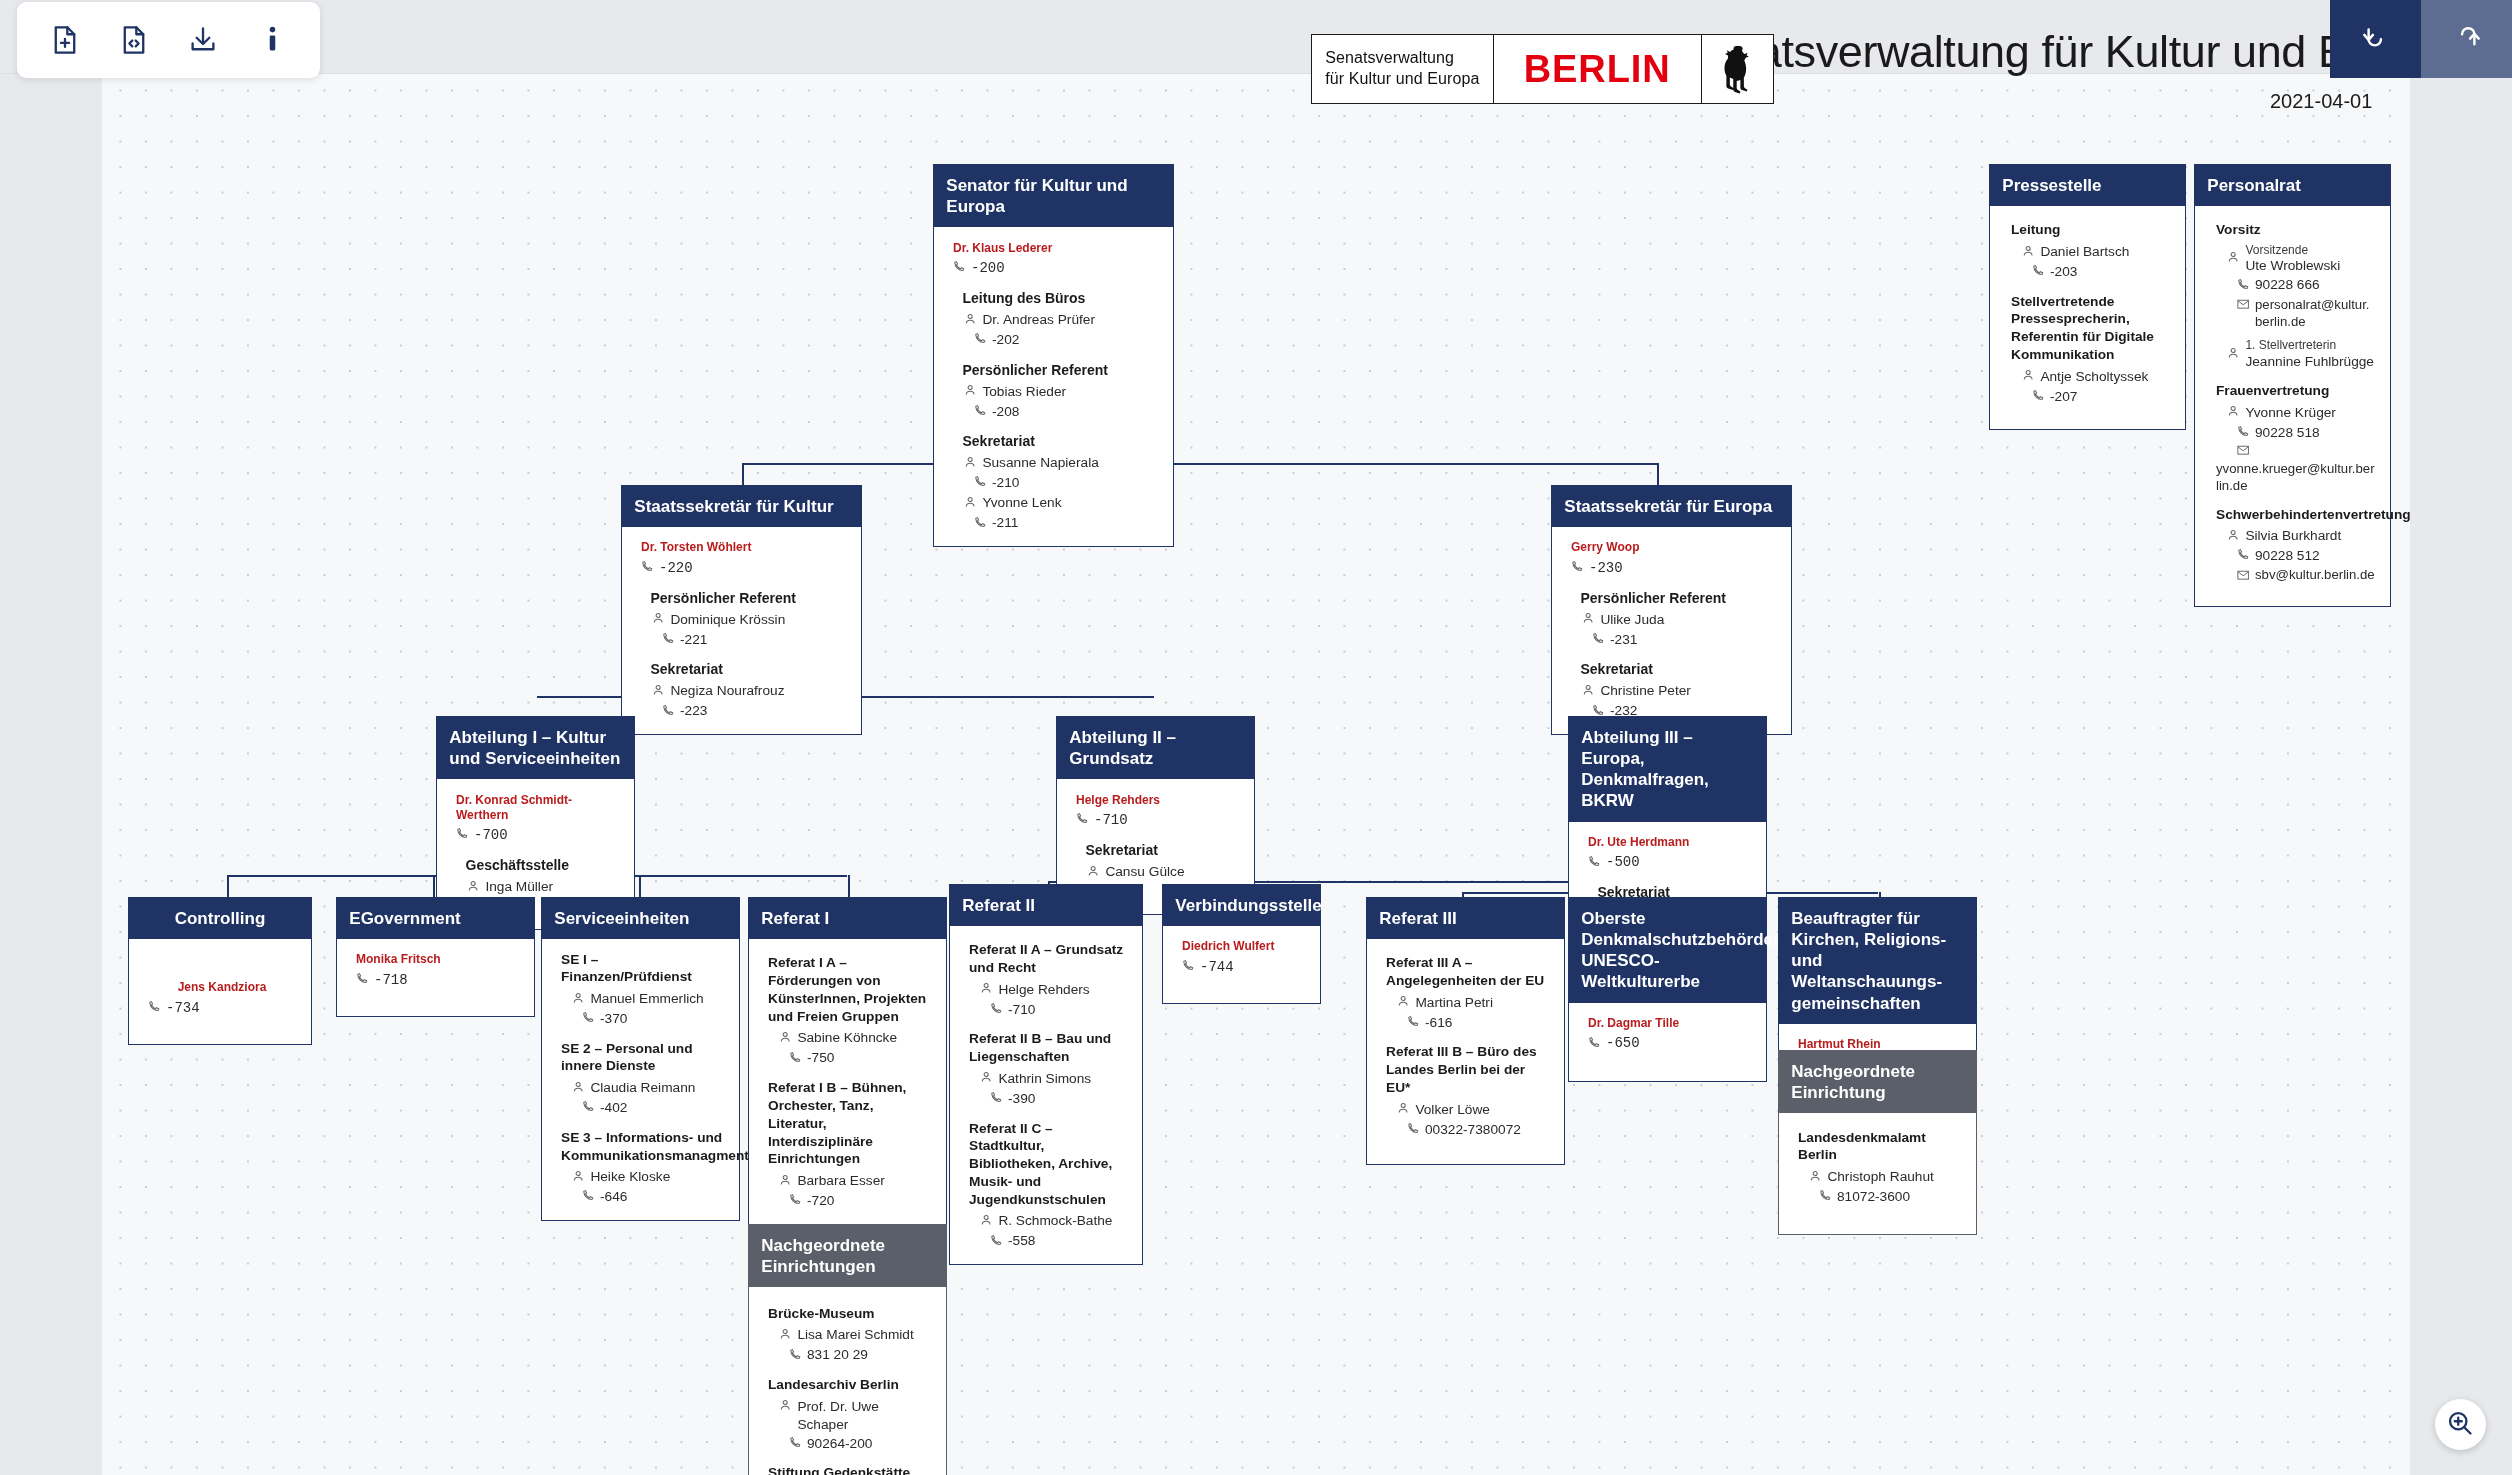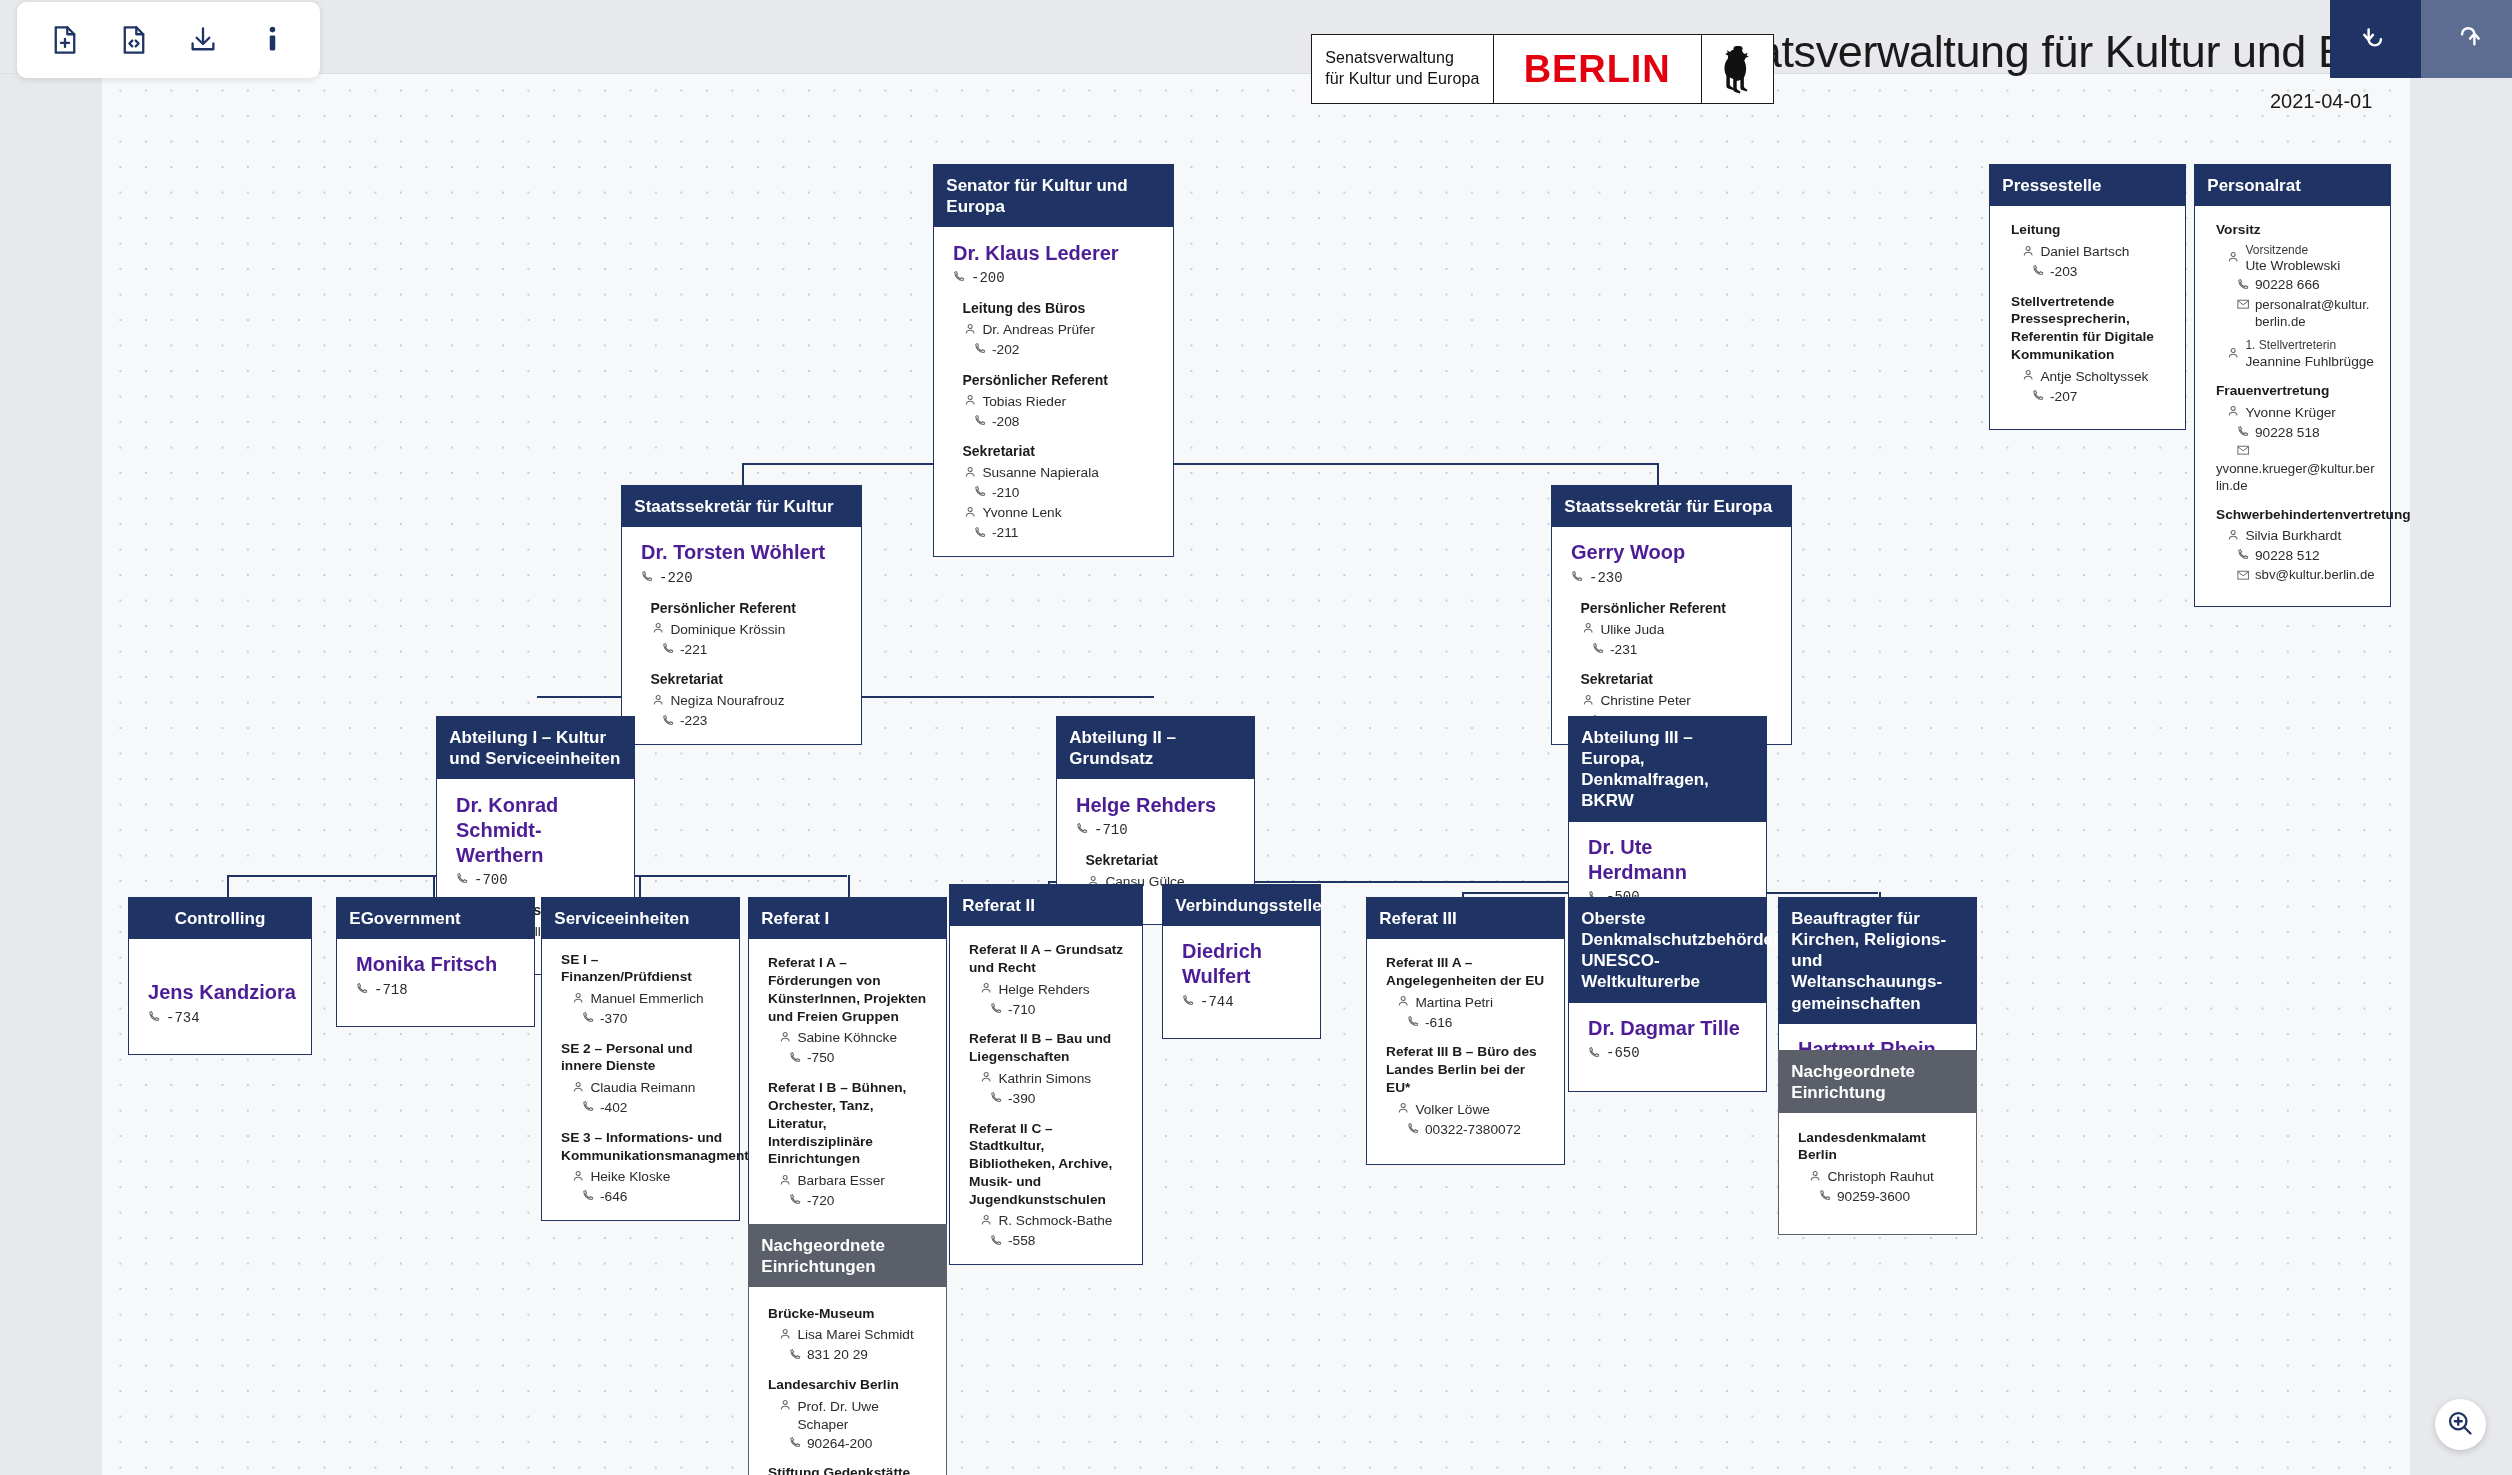--- a/index.html
+++ b/index.html
@@ -118,21 +118,21 @@
     font-weight: bold;
     font-size: 17px;
     line-height: 1.25;
     padding: 9.5px 12.3px 10.4px 12.3px;
   }
   .node-head.gray { background: #5a5f69; }
   .node.gray { border-color: #5a5f69; }
   .node-body { padding: 11.4px 15px 13.2px 19px; }
 
   .person-name {
-    font-weight: bold; font-size: 20px; color: #4c1d95;
+    font-weight: bold; font-size: 12px; color: #b91c1c;
     margin: 1.9px 0 2.8px 0; line-height: 1.25;
   }
   .grp-title {
     font-weight: bold; font-size: 14px; color: #1b1b1b;
     margin: 11.4px 0 3.8px 9.5px; line-height: 1.3;
   }
   .sub-title {
     font-weight: bold; font-size: 13.7px; color: #1b1b1b;
     margin: 11.4px 0 3.8px 0; line-height: 1.3;
   }
@@ -815,21 +815,21 @@
         <span class="ico"><svg width="12.3" height="12.3" viewBox="0 0 14 14" fill="none" stroke="#666" stroke-width="1.2">
               <circle cx="7" cy="4" r="2.3"></circle>
               <path d="M2.6 12c0-2.4 2-3.7 4.4-3.7s4.4 1.3 4.4 3.7"></path>
             </svg></span>
         <span>Christoph Rauhut</span>
       </div>
       <div class="phone">
         <span class="ico"><svg width="12.3" height="12.3" viewBox="0 0 14 14" fill="none" stroke="#666" stroke-width="1.2" stroke-linecap="round">
               <path d="M2 2.6c0 5 4.4 9.4 9.4 9.4l.8-1.9-2.7-1.3-1.1 1.2C7 9.2 4.8 7 4 5.6L5.2 4.5 3.9 1.8z"></path>
             </svg></span>
-        <span>90259-3600</span>
+        <span>81072-3600</span>
       </div>
     </div>
   </div>
 
   <div class="node" style="left:1989px; top:164px; width:197px;">
     <div class="node-head">Pressestelle</div>
     <div class="node-body" style="padding-left:21px; padding-bottom:23px;">
       <div class="sub-title" style="margin-top:3.8px;">Leitung</div>
       <div class="row">
         <span class="ico"><svg width="12.3" height="12.3" viewBox="0 0 14 14" fill="none" stroke="#666" stroke-width="1.2">

